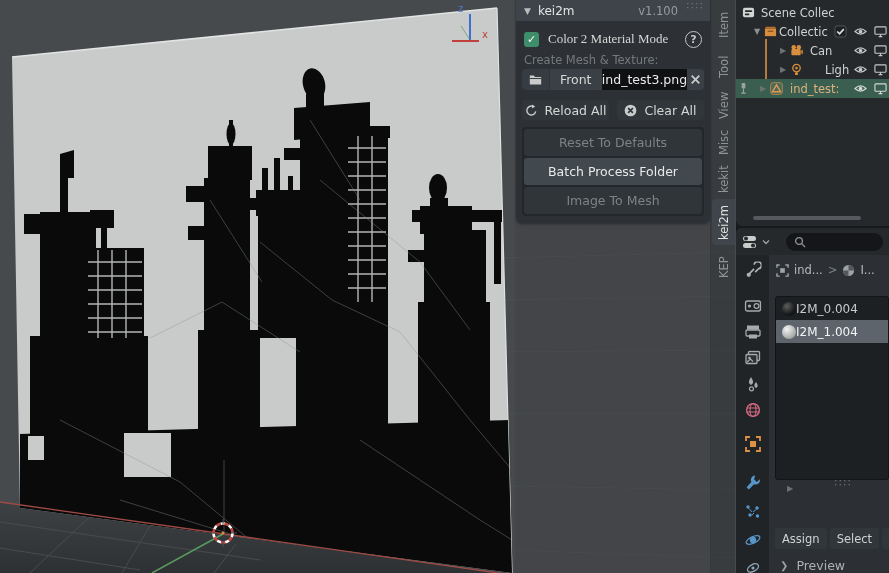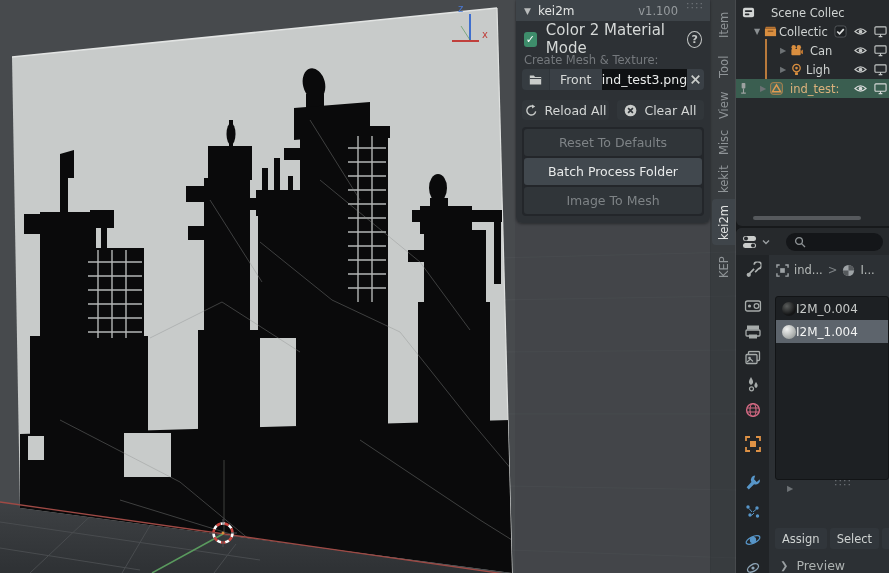--- a/index.html
+++ b/index.html
@@ -27,21 +27,21 @@
   .grip::before { content:"····"; position:absolute; top:-7px; left:0; color:#73787c;
                   font-size:11px; letter-spacing:1px; line-height:8px; }
   .grip::after  { content:"····"; position:absolute; top:-3px; left:0; color:#73787c;
                   font-size:11px; letter-spacing:1px; line-height:8px; }
 
   .cb-row { position:absolute; left:8px; top:30px; right:8px; height:18px;
             display:flex; align-items:center; }
   .checkbox { width:15px; height:15px; border-radius:3px; background:#3e8d6b;
               display:flex; align-items:center; justify-content:center;
               color:#fff; font-size:11px; font-weight:bold; }
-  .cb-label { margin-left:9px; color:#d5d8d7; font-size:15px; }
+  .cb-label { margin-left:9px; color:#d5d8d7; font-size:13px;font-family:Liberation Serif, serif; }
   .help-circle { margin-left:auto; width:17px; height:17px; border:1.6px solid #c3c6c5;
                  border-radius:50%; color:#c3c6c5; font-size:11px; font-weight:bold;
                  display:flex; align-items:center; justify-content:center; }
 
   .section-label { position:absolute; left:8px; top:53px; color:#75797d; font-size:11.5px; }
 
   .file-row { position:absolute; left:6px; top:69px; width:182px; height:21px; display:flex; }
   .btn-folder { width:30px; background:#363c41; border-radius:4px 0 0 4px;
                 display:flex; align-items:center; justify-content:center; }
   .btn-front { width:60px; background:#3a4046; color:#d6d8d7; font-size:12.5px;
@@ -332,21 +332,21 @@
     <div class="ol-connector"></div>
 
     <div class="ol-row" style="top:3px">
       <span class="icon-slot" style="margin-left:4px">
         <svg class="icon12" viewBox="0 0 14 14">
           <rect x="1" y="2" width="12" height="10" rx="2" fill="#d2d5d4"></rect>
           <rect x="3" y="4.5" width="8" height="2" rx="1" fill="#26292c"></rect>
           <rect x="3" y="8" width="5" height="2" rx="1" fill="#26292c"></rect>
         </svg>
       </span>
-      <span class="ol-label" style="margin-left:14px">Scene Collec</span>
+      <span class="ol-label" style="margin-left:4px">Scene Collec</span>
     </div>
 
     <div class="ol-row" style="top:22px">
       <span class="tri" style="margin-left:16px">▼</span>
       <span class="icon-slot">
         <svg class="icon12" viewBox="0 0 14 14">
           <path d="M1 4 h12 v8 H1 Z" fill="#d98e3f"></path>
           <path d="M2 2 h10 l1 2 H1 Z" fill="#b87331"></path>
           <rect x="4" y="6" width="6" height="1.4" fill="#8a5523"></rect>
         </svg>
@@ -393,21 +393,21 @@
 
     <div class="ol-row" style="top:60px">
       <span class="tri dim" style="margin-left:42px">▶</span>
       <span class="icon-slot">
         <svg class="icon12" viewBox="0 0 14 14">
           <circle cx="7" cy="5.5" r="4" fill="none" stroke="#d98e3f" stroke-width="1.4"></circle>
           <circle cx="7" cy="5.5" r="1.4" fill="#d98e3f"></circle>
           <rect x="5.4" y="10" width="3.2" height="3" rx="1" fill="#d98e3f"></rect>
         </svg>
       </span>
-      <span class="ol-label" style="margin-left:1px">Ligh</span>
+      <span class="ol-label" style="margin-left:20px">Ligh</span>
       <span class="ol-icons">
         <svg class="icon12" viewBox="0 0 14 14">
           <path d="M1 7 Q7 1.5 13 7 Q7 12.5 1 7 Z" fill="none" stroke="#c4c7c6" stroke-width="1.2"></path>
           <circle cx="7" cy="7" r="2" fill="#c4c7c6"></circle>
         </svg>
         <svg class="icon12" viewBox="0 0 14 14">
           <rect x="1" y="2" width="12" height="8" rx="1" fill="none" stroke="#c4c7c6" stroke-width="1.2"></rect>
           <path d="M5 12.5 h4 M7 10 v2.5" stroke="#c4c7c6" stroke-width="1.2"></path>
         </svg>
       </span>

